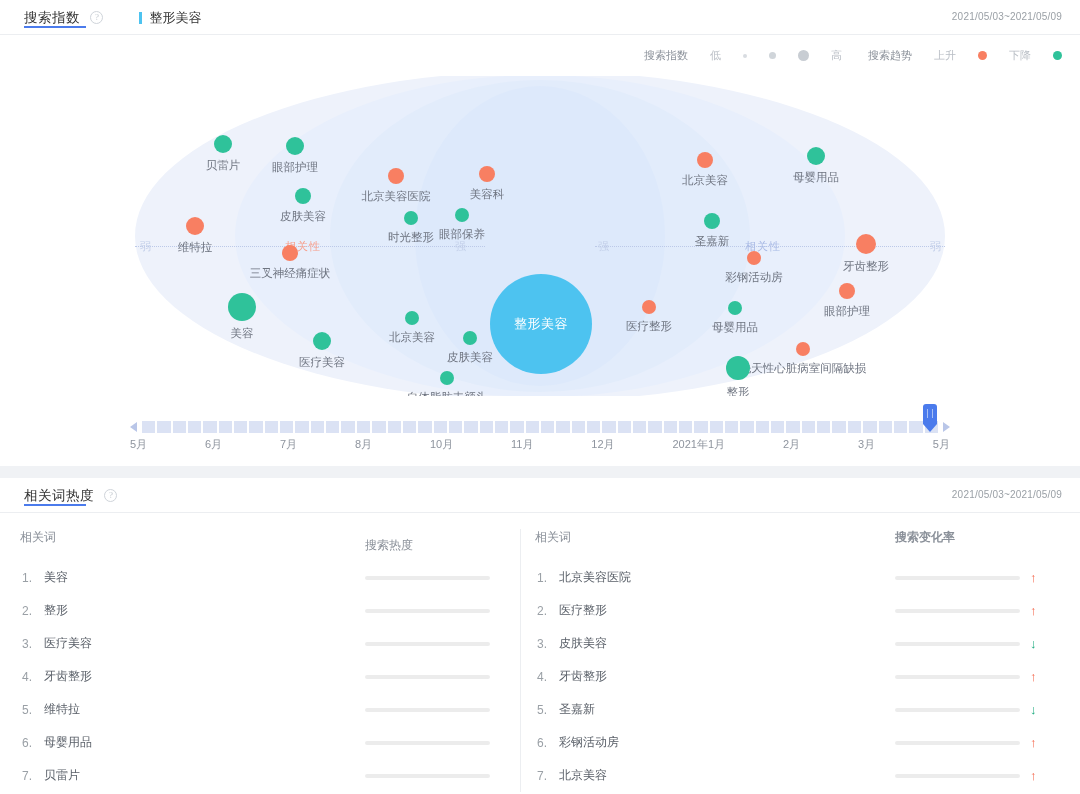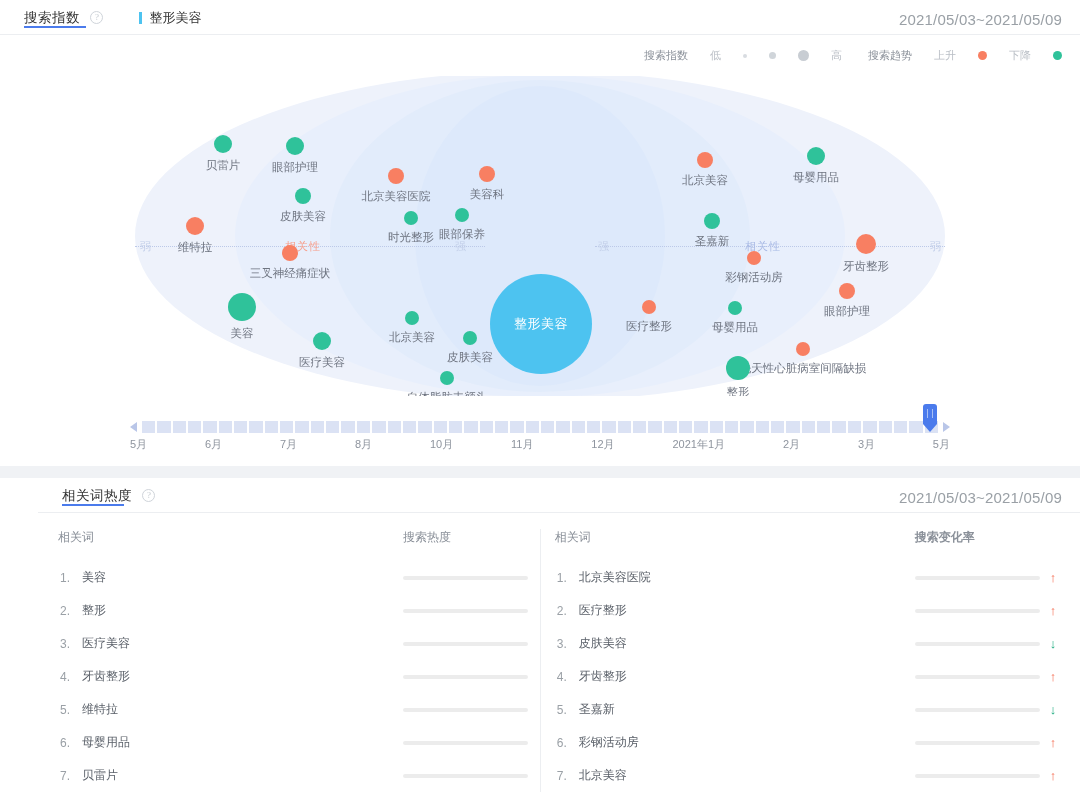--- a/index.html
+++ b/index.html
@@ -37,21 +37,21 @@
     display: inline-block; width: 13px; height: 13px; border-radius: 50%;
     background: #ffffff; border: 1px solid #cfd4da; color: #c3c8cf;
     font-size: 9px; line-height: 11px; text-align: center;
     margin-left: 6px; vertical-align: middle; font-family: "Liberation Serif", serif;
   }
   .kw-wrap { margin-left: 36px; padding-top: 9px; display: flex; align-items: center; }
   .kw-bar { width: 3px; height: 12px; background: #4dc3f0; margin-right: 7px; }
   .kw-text { font-size: 13px; color: #333; }
   .date-range {
     position: absolute; right: 18px; top: 11px;
-    font-size: 15px; color: #9aa0a6; letter-spacing: .2px;
+    font-size: 10px; color: #9aa0a6; letter-spacing: .2px;
   }
 
   
   .legend {
     position: absolute; right: 18px; top: 48px;
     display: flex; align-items: center; gap: 26px;
     font-size: 11px; color: #9aa0a6;
   }
   .legend-grp { display: flex; align-items: center; gap: 22px; }
   .legend-label { color: #8a9099; }
@@ -143,21 +143,21 @@
     border-left: 7px solid transparent; border-right: 7px solid transparent;
     border-top: 8px solid #4b7bec;
   }
   .tl-handle .grip {
     position: absolute; left: 4px; top: 5px; width: 6px; height: 9px;
     border-left: 1px solid #a8c0f5; border-right: 1px solid #a8c0f5;
   }
 
   
   #related-card {
-    margin-top: 12px; height: 316px; width: 1080px; padding-left: 38px;
+    margin-top: 12px; height: 316px; width: 1080px;
   }
   .tbl-head {
     display: flex; padding: 16px 0 0 0;
     font-size: 12px; color: #8a9099;
   }
   .tbl-col-left  { width: 520px; position: relative; padding-left: 20px; }
   .tbl-col-right { width: 560px; position: relative; padding-left: 14px;
                    border-left: 1px solid #eceef1; }
   .hdr-kw   { display: inline-block; font-family: Liberation Mono, monospace; }
   .hdr-val  { position: absolute; }
@@ -418,21 +418,21 @@
       <div class="tab-underline"></div>
     </div>
     <div class="date-range">2021/05/03~2021/05/09</div>
   </div>
 
   <div class="tbl-head">
 
     <div class="tbl-col-left">
       <div style="height:26px;position:relative;">
         <span class="hdr-kw">相关词</span>
-        <span class="hdr-val" style="left:345px;">搜索热度</span>
+        <span class="hdr-val" style="left:345px;margin-top:8px;">搜索热度</span>
       </div>
       <div class="rows" id="rows-left">
           <div class="row" style="position: relative;">
             <span class="rank">1.</span>
             <span class="name">美容</span>
             <span class="bar-outer" style="left: 345px; width: 125px;"><span class="bar-inner" style="width: 125px;"></span></span>
           </div>
           <div class="row" style="position: relative;">
             <span class="rank">2.</span>
             <span class="name">整形</span>

